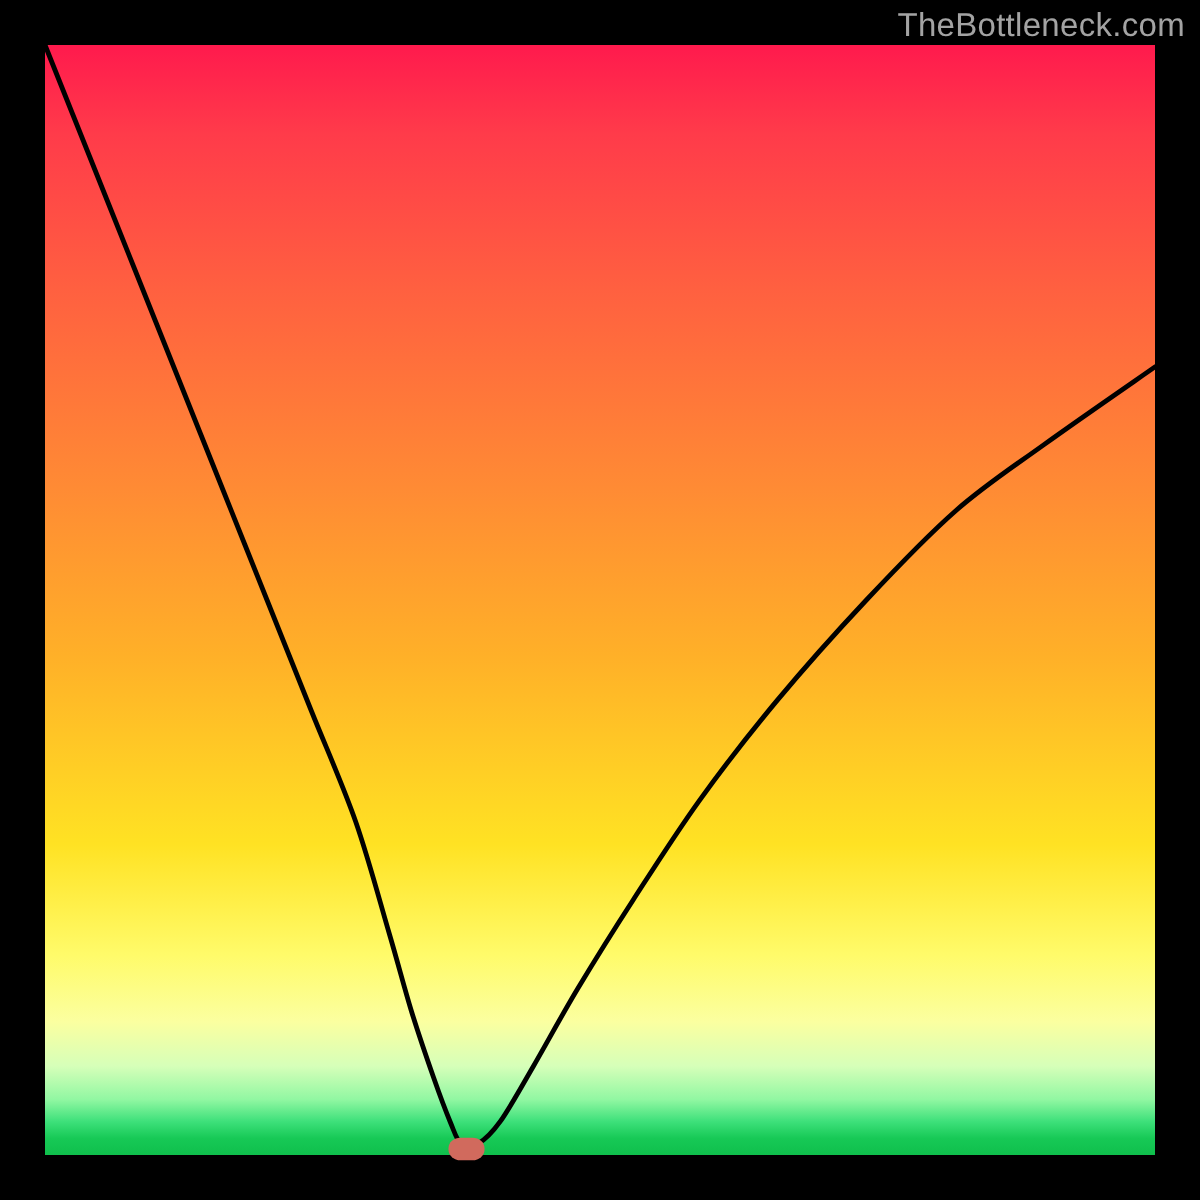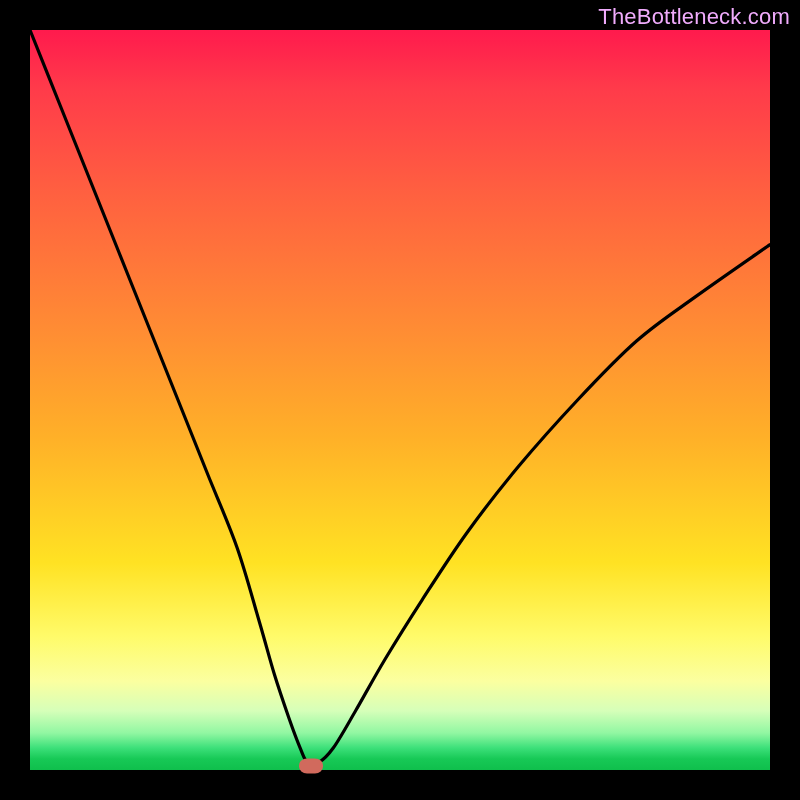--- a/index.html
+++ b/index.html
@@ -39,21 +39,21 @@
       #91f7a2 95%,
       #3de07a 97%,
       #17c956 98.5%,
       #0fbf4c 100%
     );
   }
   .watermark {
     position: absolute;
     top: 4px;
     right: 10px;
-    color: #f0abfc;
+    color: #a3a3a3;
     font-size: 22px;
     font-weight: 500;
     letter-spacing: 0.2px;
     user-select: none;
   }
   svg.curve {
     position: absolute;
     left: 0;
     top: 0;
     width: 740px;

